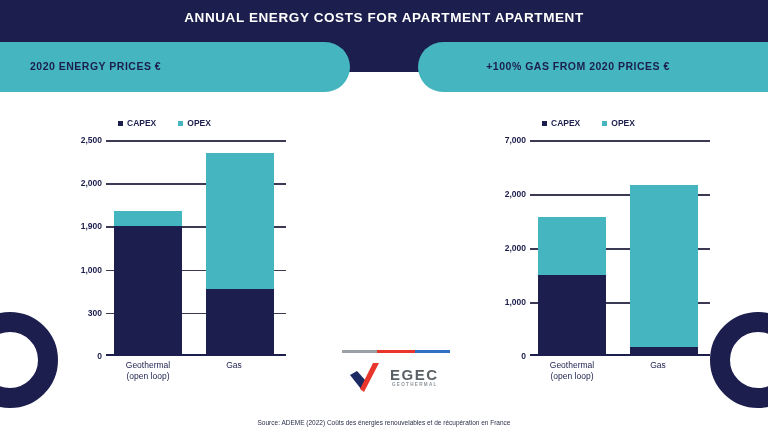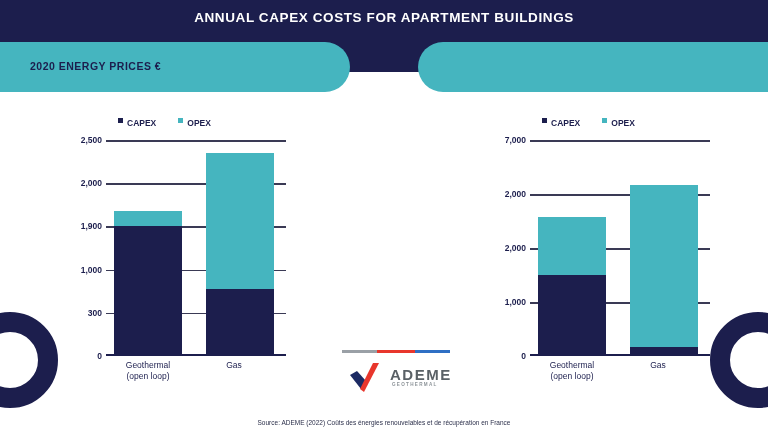--- a/index.html
+++ b/index.html
@@ -103,21 +103,21 @@
   .legend {
     position: absolute;
     top: 0;
     left: 56px;
     display: flex;
     gap: 22px;
     align-items: center;
   }
   .legend-item {
     display: flex;
-    align-items: flex-start;
+    align-items: center;
     gap: 4px;
     font-size: 8.5px;
     color: #1c1e4d;
     font-weight: bold;
   }
   .legend-swatch {
     width: 5px; height: 5px;
     display: inline-block;
   }
   .sw-capex { background: #1c1e4d; }
@@ -241,28 +241,29 @@
     width: 768px;
     text-align: center;
     font-size: 6.5px;
     color: #2b2f4a;
   }
 </style>
 </head>
 <body>
 
 <div class="header-band"></div>
-<div class="header-title">ANNUAL CAPEX COSTS FOR APARTMENT BUILDINGS</div>
+<div class="header-title">ANNUAL ENERGY COSTS FOR APARTMENT APARTMENT</div>
 
 <div class="pill pill-left">
   <div class="pill-text">2020 ENERGY PRICES €</div>
 </div>
 
 <div class="pill pill-right">
   <div class="pill-text">
+    <div>+100% GAS FROM 2020 PRICES €</div>
   </div>
 </div>
 
 <div class="ring ring-left"></div>
 <div class="ring ring-right"></div>
 
 <div class="chart chart-left">
   <div class="legend">
     <div class="legend-item">
       <span class="legend-swatch sw-capex"></span>
@@ -359,17 +360,17 @@
 <div class="logo-block">
   <div class="logo-rule">
     <span class="lr1"></span>
       <span class="lr2"></span>
       <span class="lr3"></span>
   </div>
   <svg class="logo-mark" viewBox="0 0 40 30">
     <path d="M2 13 L13 27 L18 19 L9 9 Z" fill="#1c2a63"></path>
     <path d="M12 27 L16 30 L31 1 L25 1 Z" fill="#e8362c"></path>
   </svg>
-  <div class="logo-name">ADEME</div>
+  <div class="logo-name">EGEC</div>
   <div class="logo-sub">GEOTHERMAL</div>
 </div>
 
 <div class="source">Source: ADEME (2022) Coûts des énergies renouvelables et de récupération en France</div>
 
 </body></html>

